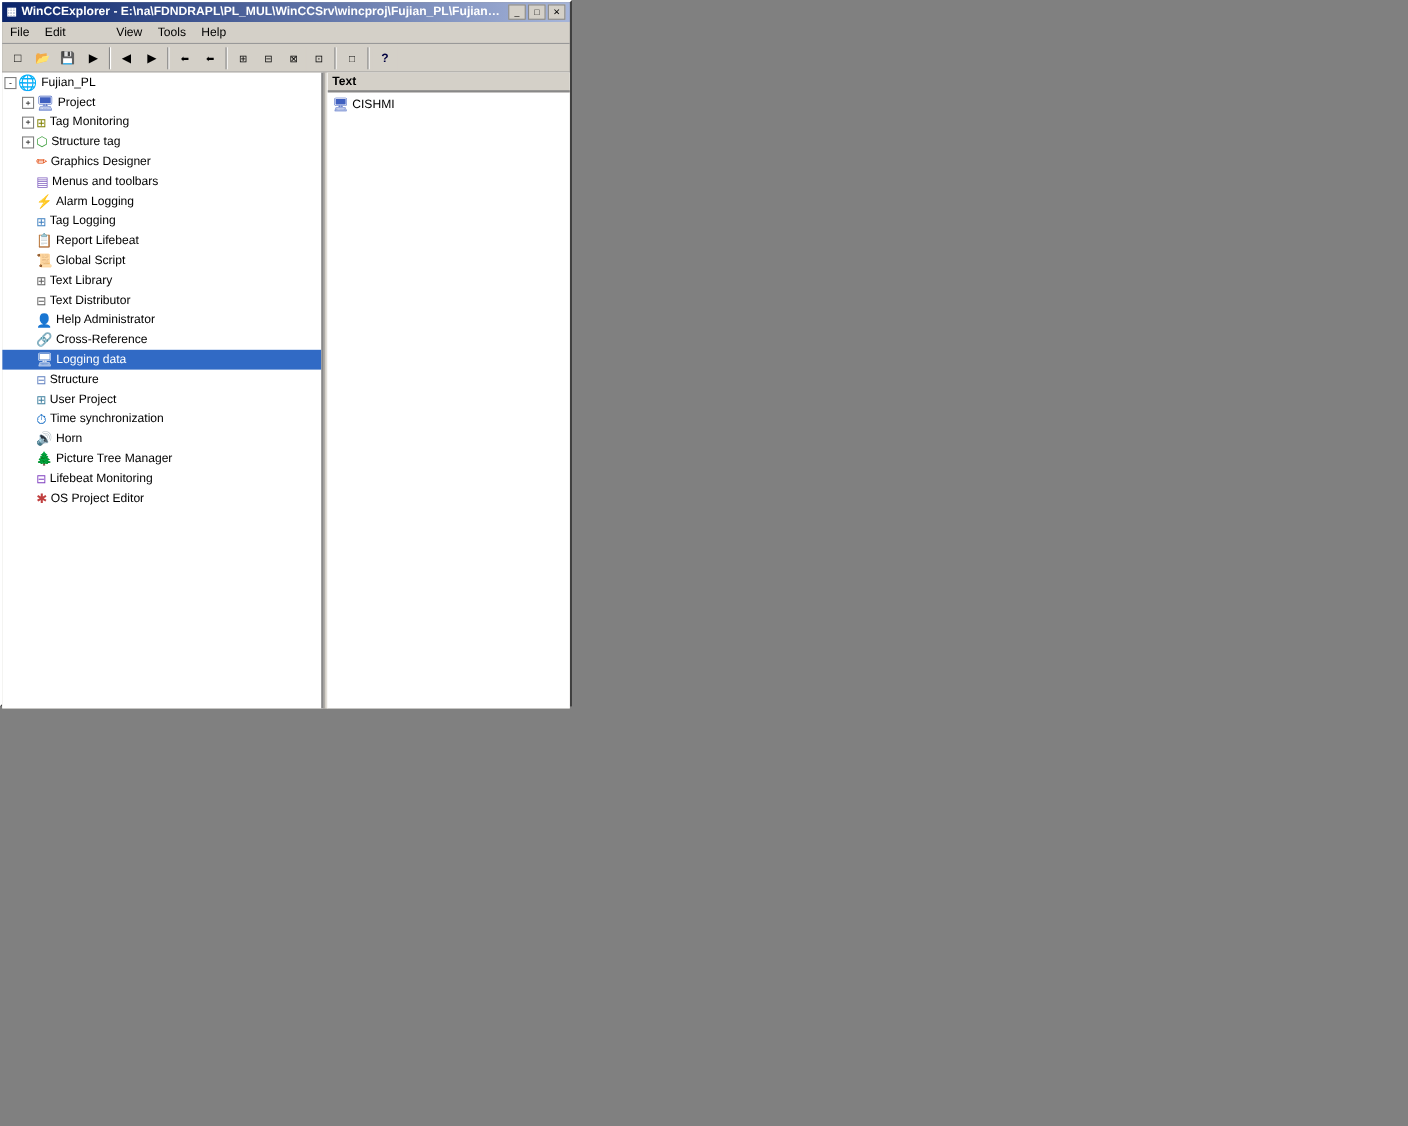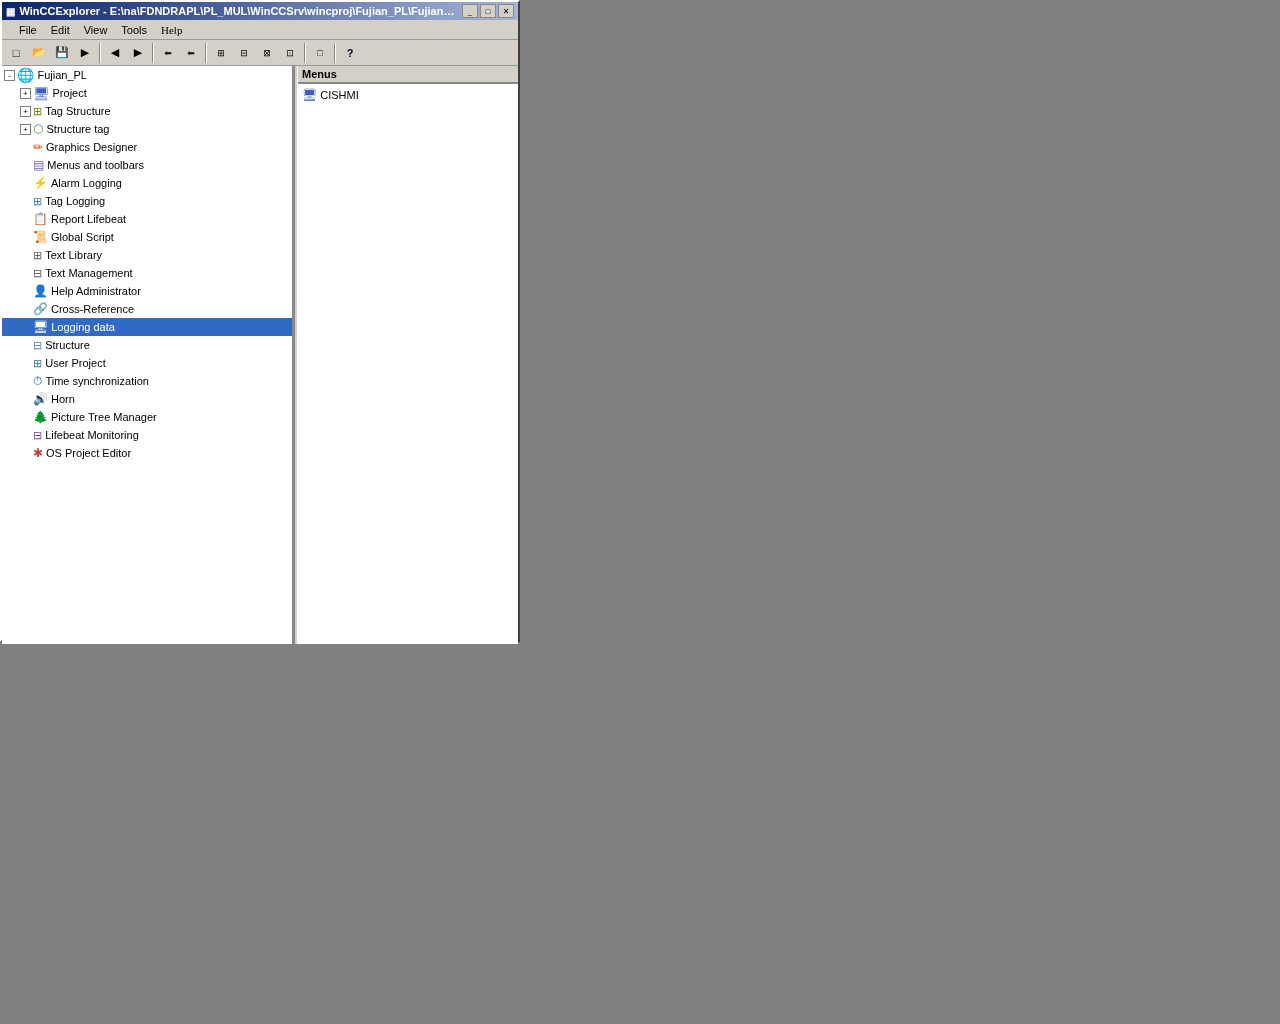--- a/index.html
+++ b/index.html
@@ -23,25 +23,25 @@
       <span style="font-size:10px;margin-right:4px;">▦</span>
       <span style="flex:1;overflow:hidden;white-space:nowrap;text-overflow:ellipsis;font-size:11px;">WinCCExplorer - E:\na\FDNDRAPL\PL_MUL\WinCCSrv\wincproj\Fujian_PL\Fujian_PL.mc</span>
       <div style="display:flex;gap:2px;margin-left:4px;">
         <button style="width:16px;height:14px;background:#d4d0c8;border:1px solid #888;font-size:8px;cursor:pointer;display:flex;align-items:center;justify-content:center;">_</button>
         <button style="width:16px;height:14px;background:#d4d0c8;border:1px solid #888;font-size:8px;cursor:pointer;display:flex;align-items:center;justify-content:center;">□</button>
         <button style="width:16px;height:14px;background:#d4d0c8;border:1px solid #888;font-size:8px;cursor:pointer;display:flex;align-items:center;justify-content:center;">✕</button>
       </div>
     </div>
 
     <div style="background:#d4d0c8;height:20px;display:flex;align-items:center;border-bottom:1px solid #999;font-family:Tahoma,sans-serif;font-size:11px;">
-      <span style="padding:2px 7px;cursor:pointer;margin-left:10px;">File</span>
+      <span style="padding:2px 7px;cursor:pointer;">File</span>
       <span style="padding:2px 7px;cursor:pointer;">Edit</span>
-      <span style="padding:2px 7px;cursor:pointer;">View</span>
+      <span style="padding:2px 7px;cursor:pointer;margin-left:32px;">View</span>
       <span style="padding:2px 7px;cursor:pointer;">Tools</span>
-      <span style="padding:2px 7px;cursor:pointer;font-family:Liberation Serif, serif;">Help</span>
+      <span style="padding:2px 7px;cursor:pointer;">Help</span>
     </div>
 
     <div style="background:#d4d0c8;height:26px;display:flex;align-items:center;padding:2px 3px;border-bottom:1px solid #999;gap:1px;font-family:Tahoma,sans-serif;">
 
       <button style="width:22px;height:22px;background:#d4d0c8;border:1px solid transparent;font-size:11px;cursor:pointer;display:flex;align-items:center;justify-content:center;">□</button>
 
       <button style="width:22px;height:22px;background:#d4d0c8;border:1px solid transparent;font-size:11px;cursor:pointer;display:flex;align-items:center;justify-content:center;">📂</button>
 
       <button style="width:22px;height:22px;background:#d4d0c8;border:1px solid transparent;font-size:11px;cursor:pointer;display:flex;align-items:center;justify-content:center;">💾</button>
 
@@ -75,21 +75,21 @@
 
         <div style="display:flex;align-items:center;height:18px;padding-left:18px;cursor:pointer;white-space:nowrap;">
           <div style="width:11px;height:11px;border:1px solid #808080;background:white;display:flex;align-items:center;justify-content:center;font-size:8px;margin-right:2px;flex-shrink:0;">+</div>
           <span style="font-size:13px;margin-right:3px;color:#4060c0;">🖥</span>
           <span>Project</span>
         </div>
 
         <div style="display:flex;align-items:center;height:18px;padding-left:18px;cursor:pointer;white-space:nowrap;">
           <div style="width:11px;height:11px;border:1px solid #808080;background:white;display:flex;align-items:center;justify-content:center;font-size:8px;margin-right:2px;flex-shrink:0;">+</div>
           <span style="font-size:11px;margin-right:3px;color:#808000;">⊞</span>
-          <span>Tag Structure</span>
+          <span>Tag Monitoring</span>
         </div>
 
         <div style="display:flex;align-items:center;height:18px;padding-left:18px;cursor:pointer;white-space:nowrap;">
           <div style="width:11px;height:11px;border:1px solid #808080;background:white;display:flex;align-items:center;justify-content:center;font-size:8px;margin-right:2px;flex-shrink:0;">+</div>
           <span style="font-size:12px;margin-right:3px;color:#40a040;">⬡</span>
           <span>Structure tag</span>
         </div>
 
         <div style="display:flex;align-items:center;height:18px;padding-left:18px;cursor:pointer;white-space:nowrap;">
           <div style="width:11px;height:11px;margin-right:2px;flex-shrink:0;"></div>
@@ -129,21 +129,21 @@
 
         <div style="display:flex;align-items:center;height:18px;padding-left:18px;cursor:pointer;white-space:nowrap;">
           <div style="width:11px;height:11px;margin-right:2px;flex-shrink:0;"></div>
           <span style="font-size:11px;margin-right:3px;color:#606060;">⊞</span>
           <span>Text Library</span>
         </div>
 
         <div style="display:flex;align-items:center;height:18px;padding-left:18px;cursor:pointer;white-space:nowrap;">
           <div style="width:11px;height:11px;margin-right:2px;flex-shrink:0;"></div>
           <span style="font-size:11px;margin-right:3px;color:#606060;">⊟</span>
-          <span>Text Management</span>
+          <span>Text Distributor</span>
         </div>
 
         <div style="display:flex;align-items:center;height:18px;padding-left:18px;cursor:pointer;white-space:nowrap;">
           <div style="width:11px;height:11px;margin-right:2px;flex-shrink:0;"></div>
           <span style="font-size:12px;margin-right:3px;color:#a0a0a0;">👤</span>
           <span>Help Administrator</span>
         </div>
 
         <div style="display:flex;align-items:center;height:18px;padding-left:18px;cursor:pointer;white-space:nowrap;">
           <div style="width:11px;height:11px;margin-right:2px;flex-shrink:0;"></div>
@@ -199,21 +199,21 @@
           <span>OS Project Editor</span>
         </div>
 
       </div>
 
       <div style="width:4px;background:#d4d0c8;cursor:col-resize;border-left:1px solid #888;border-right:1px solid #fff;"></div>
 
       <div style="flex:1;background:white;display:flex;flex-direction:column;font-family:Tahoma,sans-serif;font-size:11px;">
 
         <div style="background:#d4d0c8;height:18px;display:flex;align-items:center;border-bottom:2px solid #888;padding:0 4px;">
-          <span style="font-weight:bold;font-size:11px;">Menus</span>
+          <span style="font-weight:bold;font-size:11px;">Text</span>
         </div>
 
         <div style="flex:1;padding:2px 0;">
           <div style="display:flex;align-items:center;height:18px;padding-left:4px;cursor:pointer;white-space:nowrap;">
             <span style="font-size:12px;margin-right:3px;color:#4060c0;">🖥</span>
             <span>CISHMI</span>
           </div>
         </div>
       </div>
 

